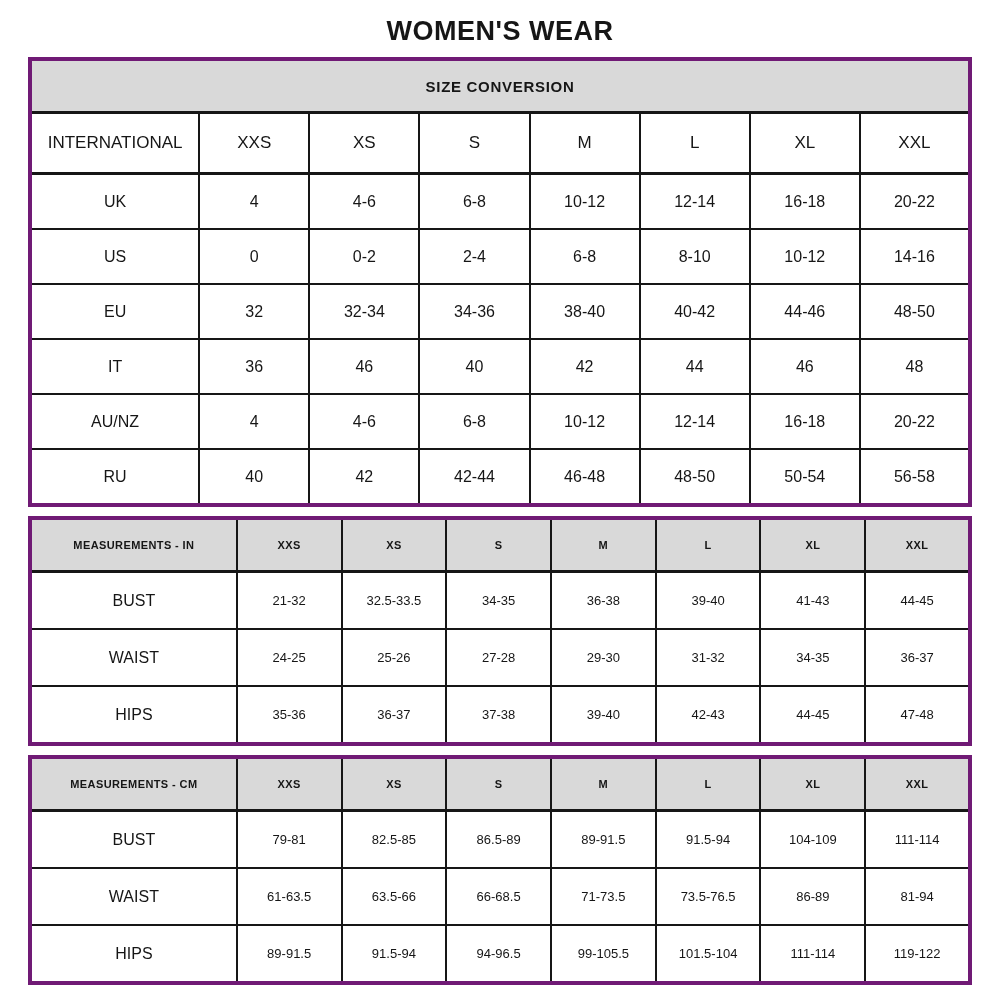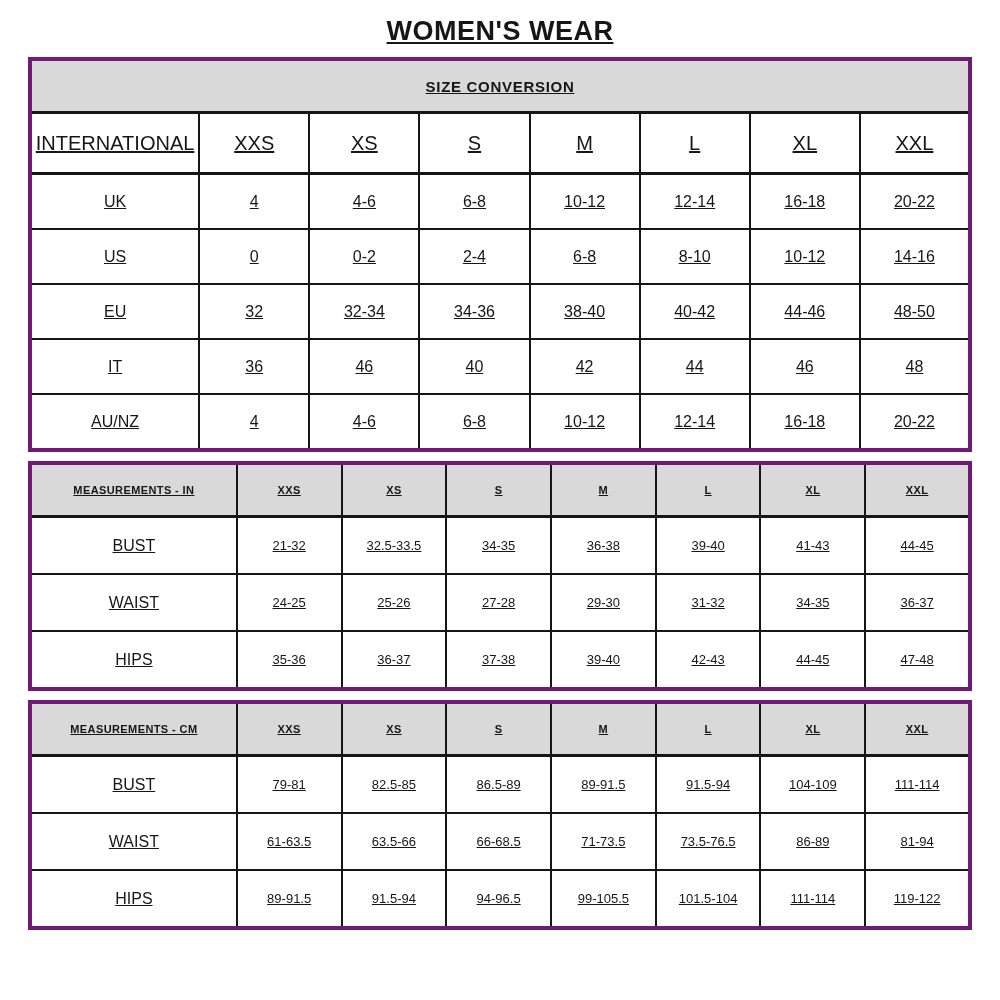--- a/index.html
+++ b/index.html
@@ -3,21 +3,21 @@
 <meta charset="utf-8">
 <style>
   html, body { margin:0; padding:0; }
   body {
     width:1000px; height:1000px;
     background:#ffffff;
     color:#161616;
     font-family:"Liberation Sans", sans-serif;
     overflow:hidden;
   }
-  .wrap { padding:0 28px;text-decoration:underline; }
+  .wrap { padding:0 28px; }
   h1.title {
     text-align:center;
     font-size:27px;
     font-weight:700;
     letter-spacing:0.5px;
     margin:16px 0 10px 0;
   }
   table {
     width:100%;
     border-collapse:collapse;
@@ -40,21 +40,21 @@
   .band th {
     background:#d9d9d9;
     height:50px;
     font-size:15px;
     font-weight:700;
     letter-spacing:0.7px;
     border-bottom-width:3px;
   }
   .intl td {
     height:58px;
-    font-size:20px;
+    font-size:17px;
     font-weight:400;
     border-bottom-width:3px;
   }
   .t1 tbody td { height:53px; font-size:16px; font-weight:400; }
   
   .mhead th {
     background:#d9d9d9;
     height:50px;
     font-size:11px;
     font-weight:700;
@@ -141,20 +141,30 @@
       </tr>
       <tr>
         <td>AU/NZ</td>
         <td>4</td>
         <td>4-6</td>
         <td>6-8</td>
         <td>10-12</td>
         <td>12-14</td>
         <td>16-18</td>
         <td>20-22</td>
+      </tr>
+      <tr>
+        <td>RU</td>
+        <td>40</td>
+        <td>42</td>
+        <td>42-44</td>
+        <td>46-48</td>
+        <td>48-50</td>
+        <td>50-54</td>
+        <td>56-58</td>
       </tr>
     </tbody>
   </table>
 
   <table class="t2">
     <colgroup>
         <col class="c-first">
         <col>
         <col>
         <col>

